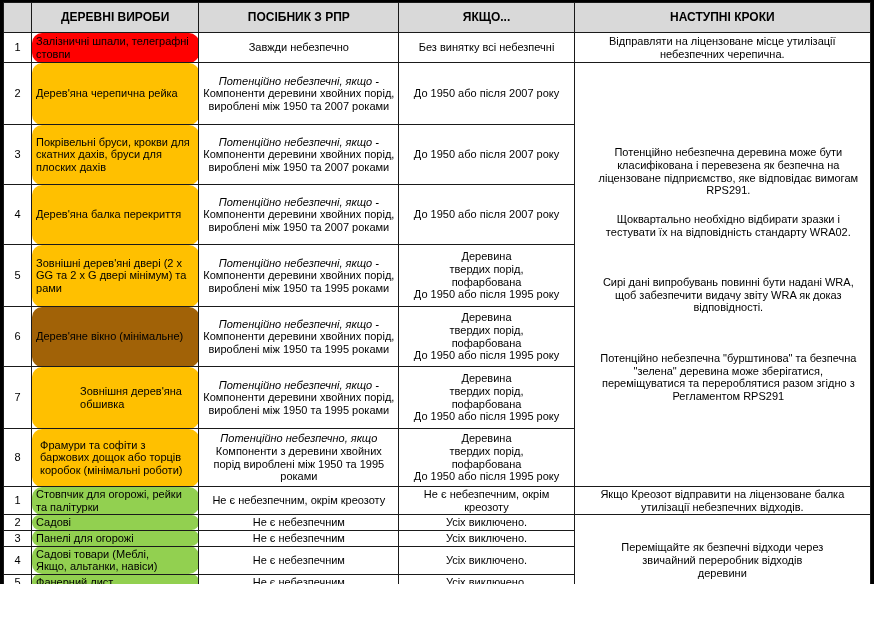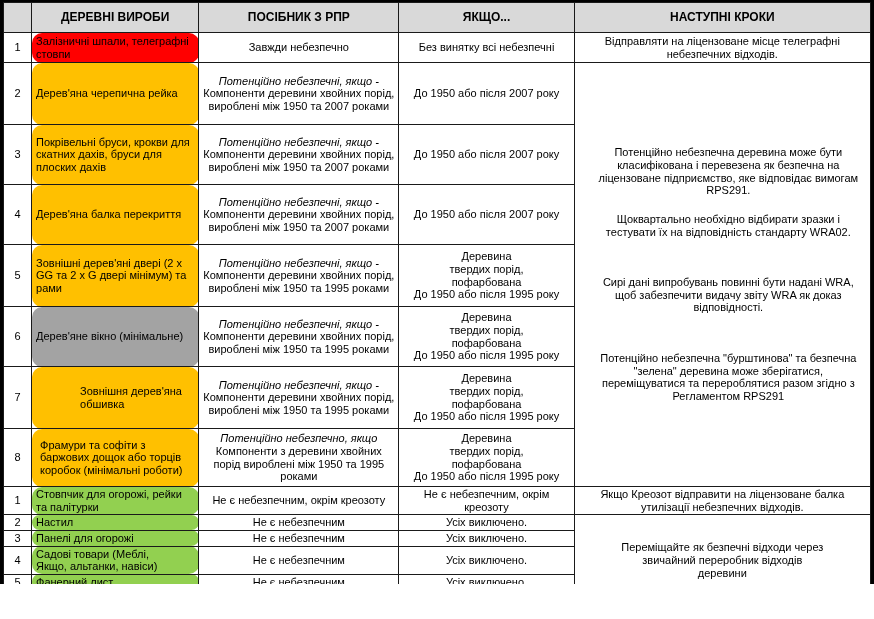--- a/index.html
+++ b/index.html
@@ -47,21 +47,21 @@
       </tr>
     </thead>
     <tbody id="tbody">
         <tr style="height: 30px;">
           <td class="num">1</td>
           <td class="prod preline" style="background: rgb(255, 0, 0);">Залізничні шпали, телеграфні стовпи</td>
           <td>
             <div>Завжди небезпечно</div>
           </td>
           <td class="preline">Без винятку всі небезпечні</td>
-          <td>Відправляти на ліцензоване місце телеграфні небезпечних відходів.</td>
+          <td>Відправляти на ліцензоване місце утилізації небезпечних черепична.</td>
         </tr>
         <tr style="height: 62px;">
           <td class="num">2</td>
           <td class="prod preline" style="background: rgb(255, 192, 0);">Дерев'яна черепична рейка</td>
           <td>
             <div class="it">Потенційно небезпечні, якщо -</div>
             <div>Компоненти деревини хвойних порід, вироблені між 1950 та 2007 роками</div>
           </td>
           <td class="preline">До 1950 або після 2007 року</td>
           <td rowspan="7">
@@ -96,21 +96,21 @@
             <div class="it">Потенційно небезпечні, якщо -</div>
             <div>Компоненти деревини хвойних порід, вироблені між 1950 та 1995 роками</div>
           </td>
           <td class="preline">Деревина
 твердих порід,
 пофарбована
 До 1950 або після 1995 року</td>
         </tr>
         <tr style="height: 60px;">
           <td class="num">6</td>
-          <td class="prod preline" style="background: #a3a3a3; margin-left: 48px;">Дерев'яне вікно (мінімальне)</td>
+          <td class="prod preline" style="background: #a16207; margin-left: 48px;">Дерев'яне вікно (мінімальне)</td>
           <td>
             <div class="it">Потенційно небезпечні, якщо -</div>
             <div>Компоненти деревини хвойних порід, вироблені між 1950 та 1995 роками</div>
           </td>
           <td class="preline">Деревина
 твердих порід,
 пофарбована
 До 1950 або після 1995 року</td>
         </tr>
         <tr style="height: 62px;">
@@ -141,21 +141,21 @@
           <td class="num">1</td>
           <td class="prod preline" style="background: rgb(146, 208, 80);">Стовпчик для огорожі, рейки та палітурки</td>
           <td>
             <div>Не є небезпечним, окрім креозоту</div>
           </td>
           <td class="preline">Не є небезпечним, окрім креозоту</td>
           <td>Якщо Креозот відправити на ліцензоване балка утилізації небезпечних відходів.</td>
         </tr>
         <tr style="height: 15px;">
           <td class="num">2</td>
-          <td class="prod preline" style="background: rgb(146, 208, 80);">Настил</td>
+          <td class="prod preline" style="background: rgb(146, 208, 80);">Садові</td>
           <td>
             <div>Не є небезпечним</div>
           </td>
           <td class="preline">Усіх виключено.</td>
           <td rowspan="5" class="preline">Переміщайте як безпечні відходи через
 звичайний переробник відходів
 деревини</td>
         </tr>
         <tr style="height: 15px;">
           <td class="num">3</td>

